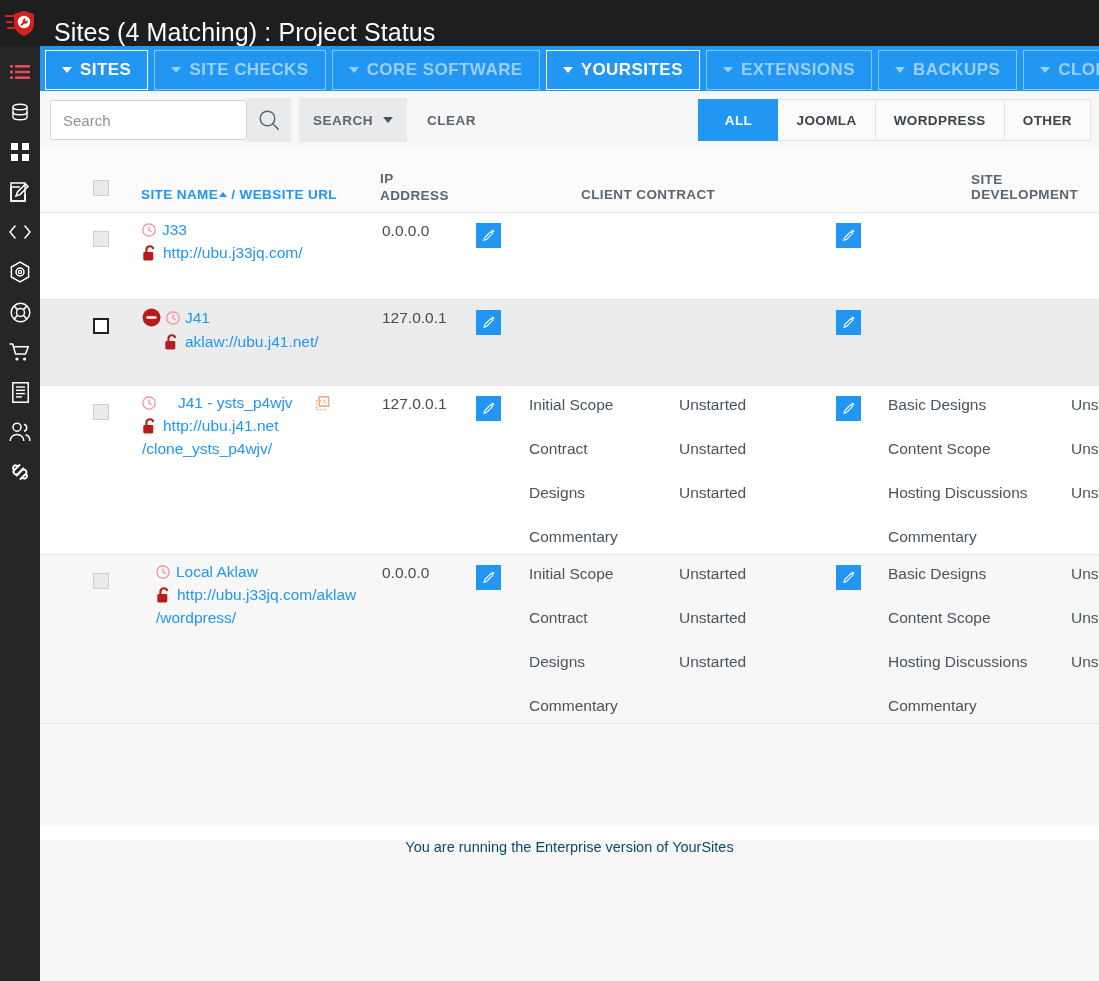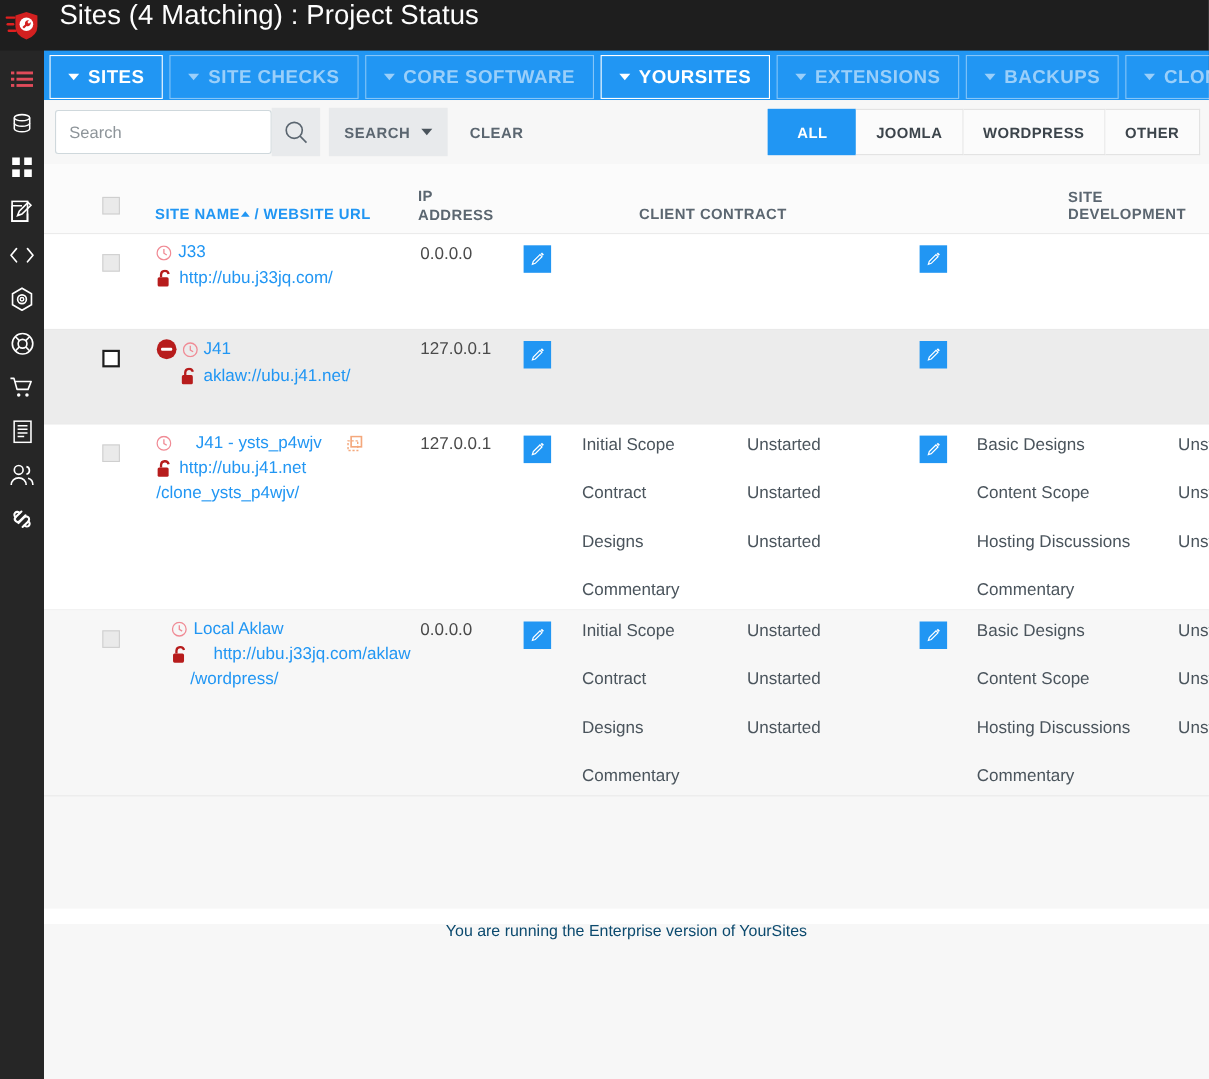--- a/index.html
+++ b/index.html
@@ -31,21 +31,21 @@
     display: flex; align-items: center; justify-content: center;
     cursor: pointer;
   }
   .rail-ico svg { display: block; }
 
   
   .topbar {
     position: absolute; left: 40px; top: 0;
     width: 1059px; height: 64px;
     background: #1e1e1e;
-    display: flex; 
+    display: flex; align-items: center;
   }
   .topbar-title {
     color: #fefefe;
     font-size: 25px;
     font-weight: 400;
     padding-left: 14px;
     letter-spacing: .1px;
     white-space: nowrap;
   }
 
@@ -588,21 +588,21 @@
           <span class="chk"></span>
         </div>
         <div class="cell" style="left:116px;top:8px;width:250px;">
           <div style="display:flex;align-items:center;gap:6px;">
             <svg width="14" height="14" viewBox="0 0 14 14">
               <circle cx="7" cy="7" r="6.2" fill="none" stroke="#f08b95" stroke-width="1.2"></circle>
               <path d="M7 3.4V7.2l2.6 1.6" fill="none" stroke="#f08b95" stroke-width="1.2"></path>
             </svg>
             <span class="sitename">Local Aklaw</span>
           </div>
-          <div style="display:flex;align-items:flex-start;gap:22px;margin-top:2px;">
+          <div style="display:flex;align-items:flex-start;gap:5px;margin-top:2px;">
             <svg width="16" height="17" viewBox="0 0 16 17" style="flex:none;margin-top:4px;">
               <path d="M4.4 7V4.6a3.5 3.5 0 0 1 6.9-.6" fill="none" stroke="#b71c1c" stroke-width="2.1"></path>
               <rect x="1.3" y="7" width="10" height="8.4" rx="1.4" fill="#b71c1c"></rect>
             </svg>
             <div>
               <div class="siteurl">http://ubu.j33jq.com/aklaw</div>
               <div class="siteurl" style="margin-left:-21px;">/wordpress/</div>
             </div>
           </div>
         </div>

